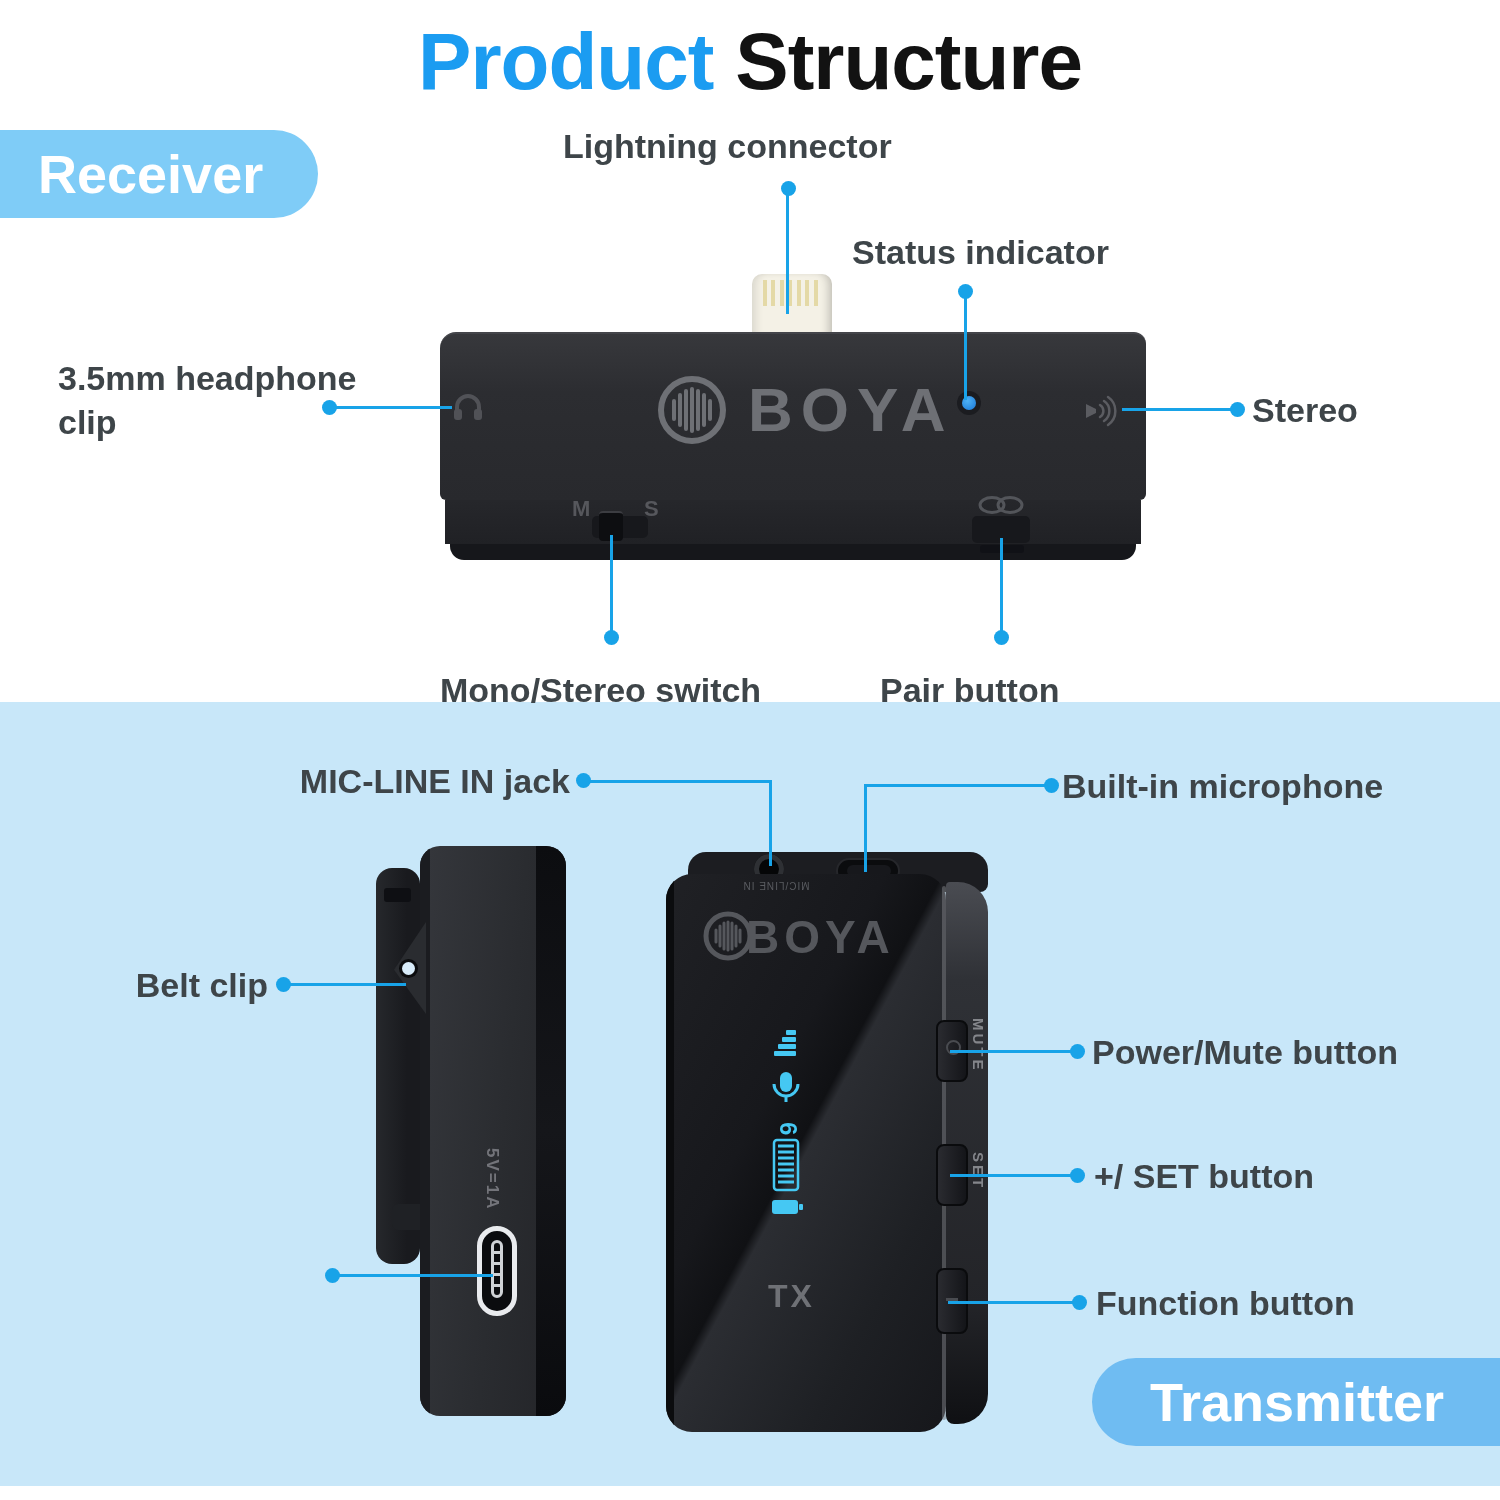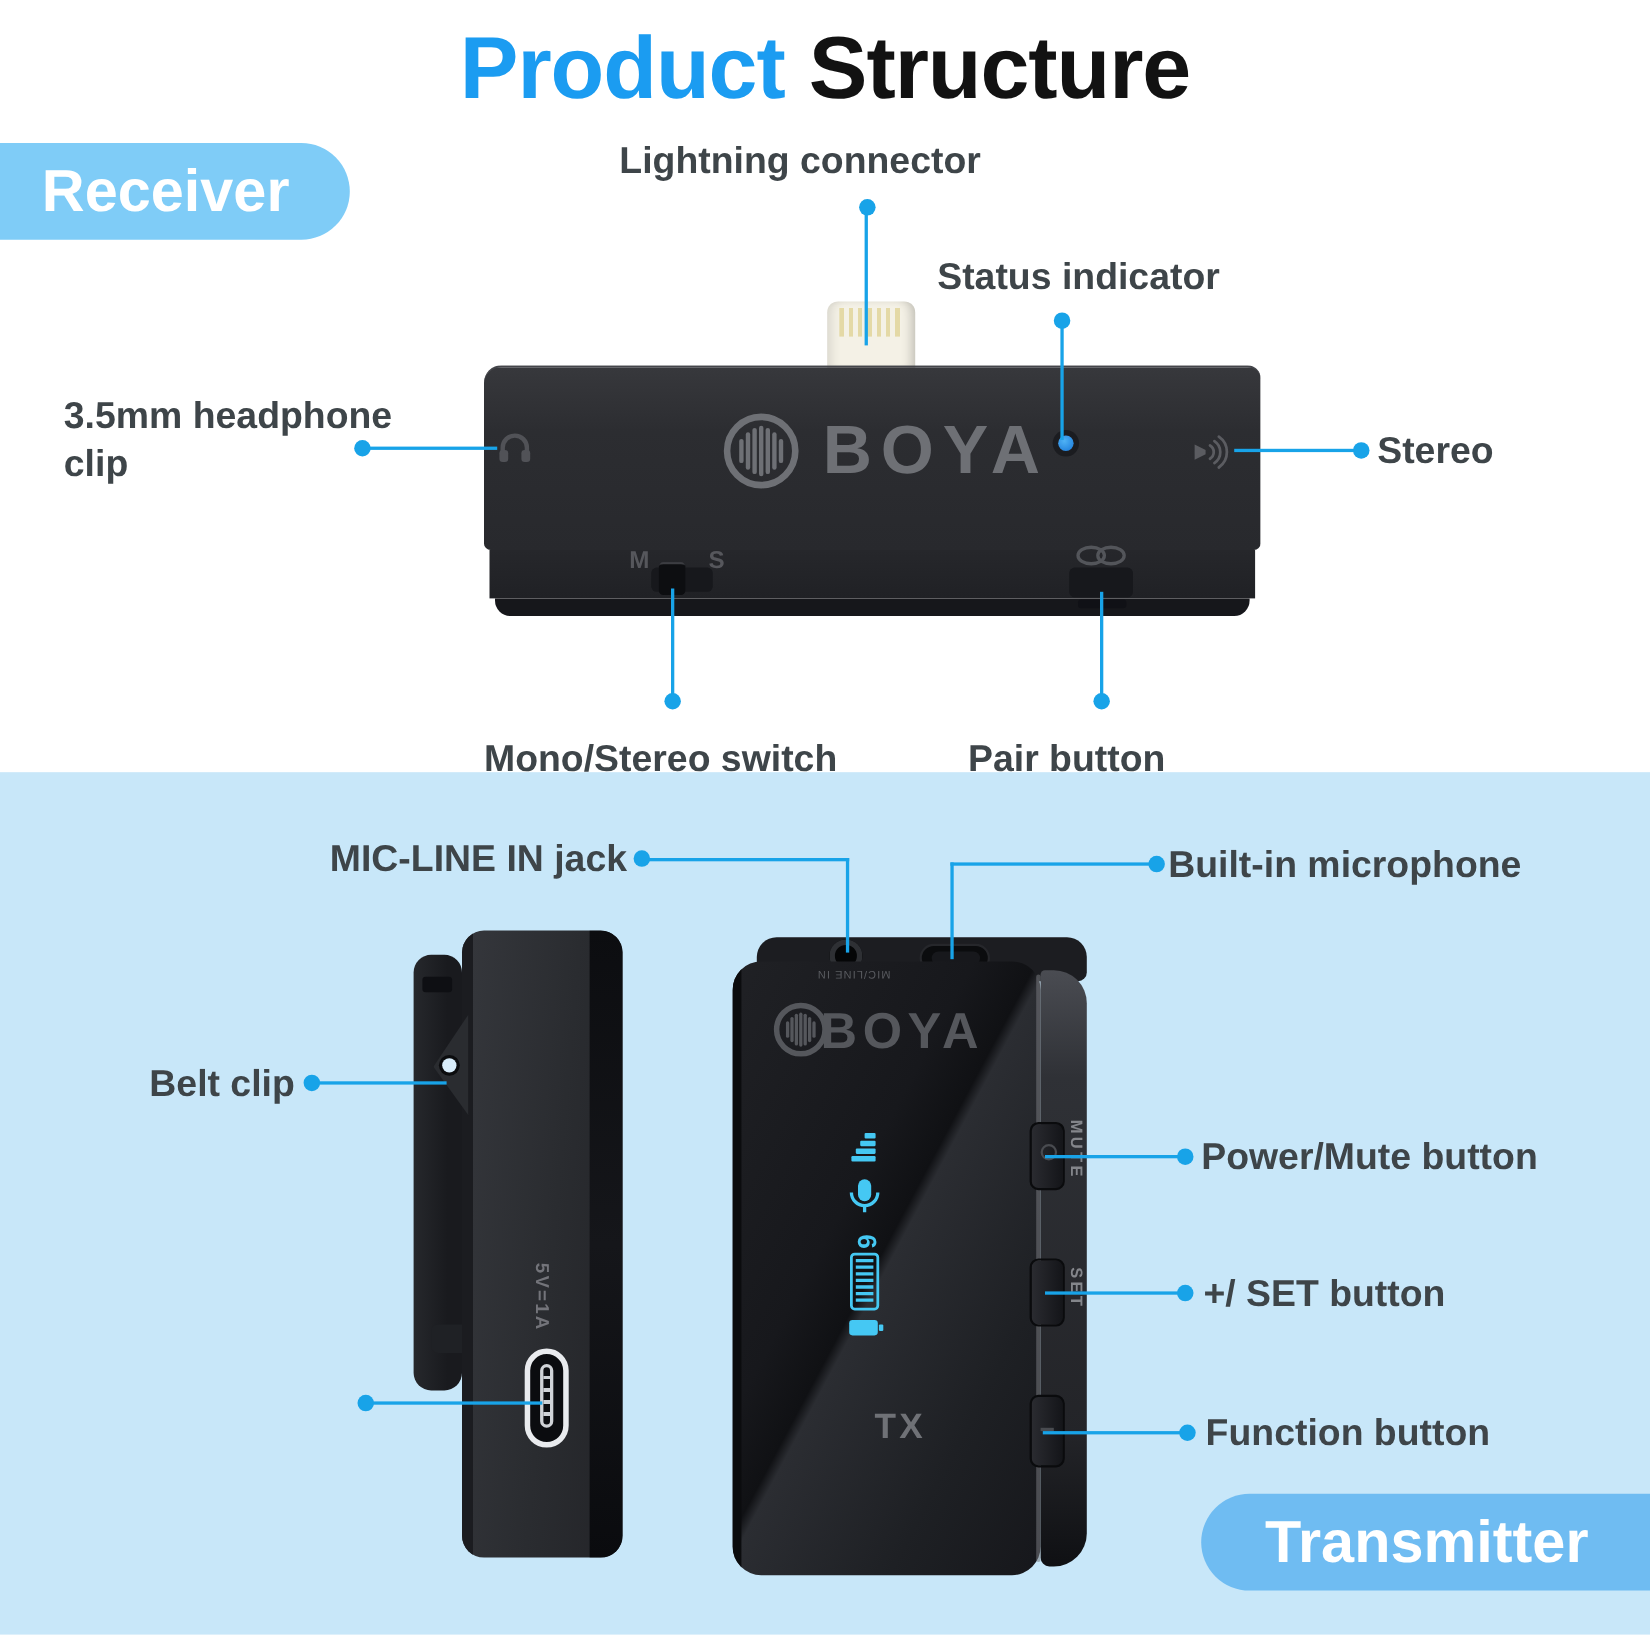--- a/index.html
+++ b/index.html
@@ -70,21 +70,21 @@
   .tx-micslot{position:absolute;left:836px;top:858px;width:64px;height:26px;background:#0B0C0E;border-radius:13px;border:2px solid #26272B;box-sizing:border-box;}
   .tx-micslot .in{position:absolute;left:9px;top:5px;width:44px;height:12px;background:#17181C;border-radius:6px;}
   .tx-face{position:absolute;left:666px;top:874px;width:280px;height:558px;border-radius:26px;overflow:hidden;
            background:linear-gradient(118deg,#202125 0%,#17181C 38%,#101114 48%,#2B2D32 50%,#1E2024 76%,#16171B 100%);}
   .tx-face::before{content:"";position:absolute;left:0;top:0;bottom:0;width:8px;background:#0B0C0E;}
   .tx-side{position:absolute;left:946px;top:882px;width:42px;height:542px;border-radius:4px 30px 30px 8px;
            background:linear-gradient(180deg,#4A4C52,#2F3136 18%,#232428 78%,#0F1013);}
   .tx-rim{position:absolute;left:942px;top:886px;width:4px;height:534px;background:#76787E;opacity:.55;border-radius:2px;}
   .tx-mictext{position:absolute;left:716px;top:880px;width:120px;text-align:center;font-size:10px;
               letter-spacing:1px;color:#5A5C61;transform:rotate(180deg);}
-  .tx-label{position:absolute;font-weight:bold;color:#6F7176;margin-left:27px;}
+  .tx-label{position:absolute;font-weight:bold;color:#6F7176;}
   .side-btn{position:absolute;width:32px;background:linear-gradient(90deg,#2A2B30,#141519);
             border:2px solid #0A0B0D;border-radius:8px;box-sizing:border-box;}
   .btn-glyph{position:absolute;}
   .btn-txt{position:absolute;writing-mode:vertical-rl;font-size:15px;font-weight:bold;
            letter-spacing:3px;color:#84868B;}
   svg{display:block;}
 </style>
 </head>
 <body>
 

